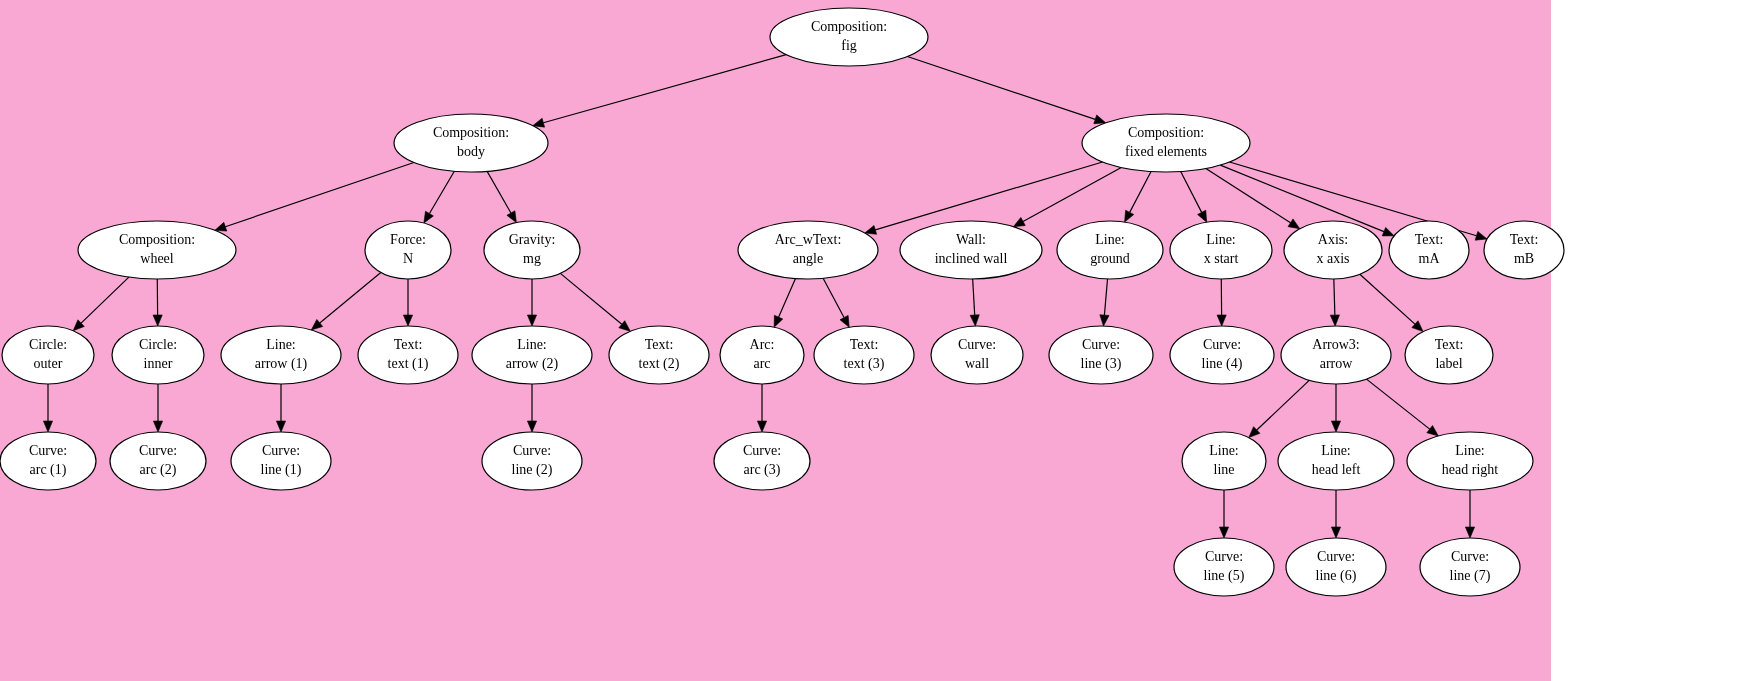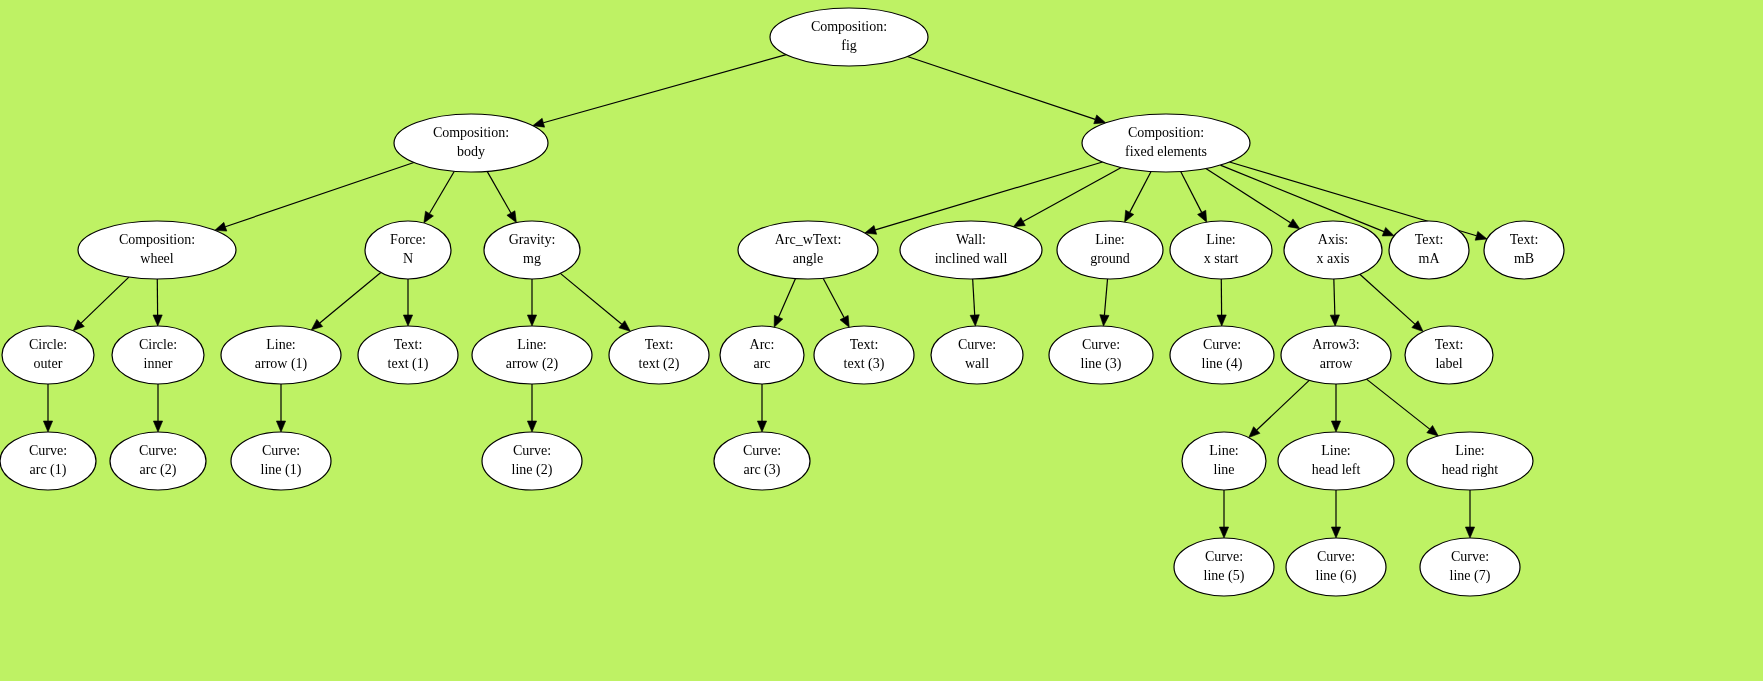--- a/index.html
+++ b/index.html
@@ -8,23 +8,23 @@
     background: #ffffff;
   }
   body {
     width: 1763px;
     height: 681px;
     overflow: hidden;
     font-family: "Liberation Serif", serif;
   }
   #graph-root {
     position: relative;
-    width: 1763px;
+    width: 1551px;
     height: 681px;
-    background: #bef264;
+    background: #f9a8d4;
   }
   svg.graph-canvas {
     display: block;
     width: 1763px;
     height: 681px;
   }
   .node-ellipse {
     fill: #ffffff;
     stroke: #000000;
     stroke-width: 1.2;

